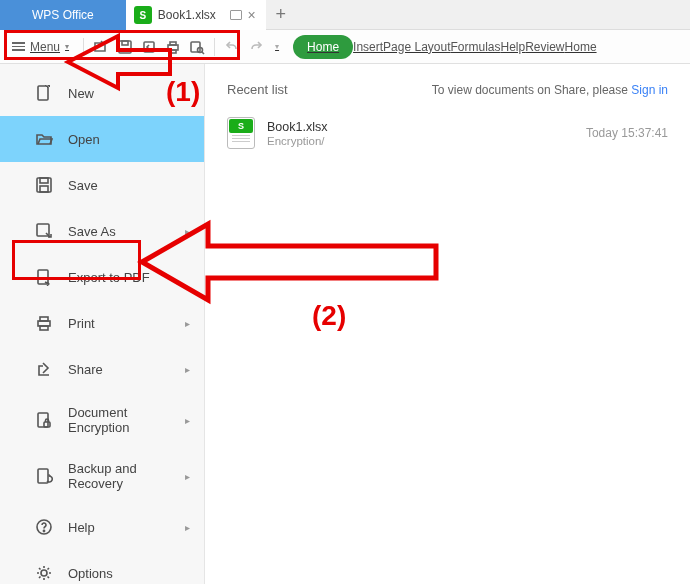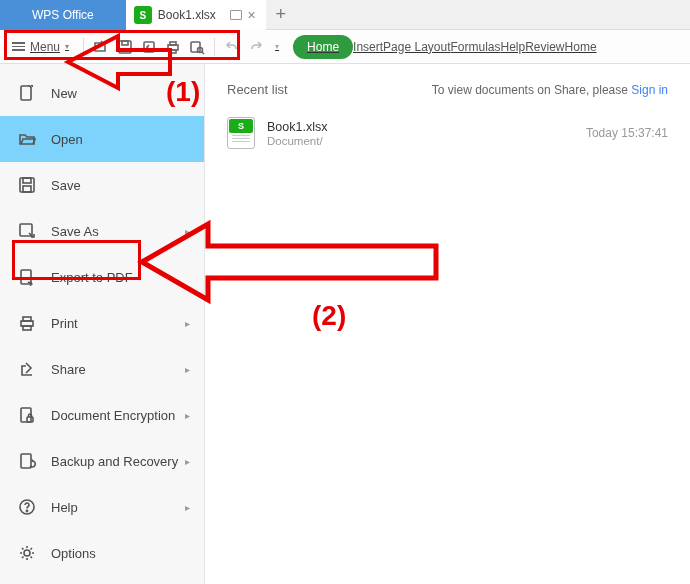--- a/index.html
+++ b/index.html
@@ -23,21 +23,21 @@
 .menu-btn .caret { font-size: 8px; color: #888; }
 .qat-icon { width: 22px; height: 22px; display: flex; align-items: center; justify-content: center; color: #666; }
 .sep { width: 1px; height: 18px; background: #ddd; margin: 0 4px; }
 .ribbon-tabs { display: flex; align-items: center; margin-left: 6px; }
 .home-pill { background: #2e9b3e; color: #fff; padding: 5px 14px; border-radius: 12px; font-size: 12px; }
 .ribbon-tab { font-size: 12px; color: #555; }
 
 
 .body-area { display: flex; height: calc(100% - 64px); }
 .sidebar { width: 205px; background: #f7f7f7; border-right: 1px solid #e5e5e5; padding-top: 6px; }
-.menu-item { display: flex; align-items: center; gap: 14px; padding: 13px 17px; color: #444; font-size: 13px; cursor: pointer; position: relative; }
+.menu-item { display: flex; align-items: center; gap: 14px; padding: 13px 34px; color: #444; font-size: 13px; cursor: pointer; position: relative; }
 .menu-item.active { background: #7dd3fc; }
 .menu-item .mi-icon { width: 20px; height: 20px; display: flex; align-items: center; justify-content: center; color: #555; flex-shrink: 0; }
 .menu-item .mi-caret { position: absolute; right: 14px; color: #999; font-size: 10px; }
 
 .content { flex: 1; padding: 18px 22px; position: relative; }
 .content-header { display: flex; justify-content: space-between; align-items: flex-end; font-size: 13px; color: #666; margin-bottom: 14px; }
 .cloud-text { font-size: 12px; color: #666; }
 .signin { color: #3b82f6; }
 .file-row { display: flex; align-items: center; gap: 12px; padding: 6px 0; }
 .file-icon { width: 28px; height: 32px; position: relative; }
@@ -290,21 +290,21 @@
         <div class="page"></div>
         <div class="badge">S</div>
         <div class="lines">
             <span></span>
             <span></span>
             <span></span>
           </div>
       </div>
       <div class="file-info">
         <div class="file-name">Book1.xlsx</div>
-        <div class="file-path">Document/</div>
+        <div class="file-path">Encryption/</div>
       </div>
       <div class="file-time">Today 15:37:41</div>
     </div>
   </div>
 </div>
 
 <div class="anno redbox" style="left:4px; top:30px; width:236px; height:30px;"></div>
 <div class="anno" style="left:60px; top:28px;">
   <svg width="120" height="70" viewBox="0 0 120 70">
       <polygon points="8,34 58,8 58,22 110,22 110,46 58,46 58,60" fill="none" stroke="#e60000" stroke-width="4"></polygon>

